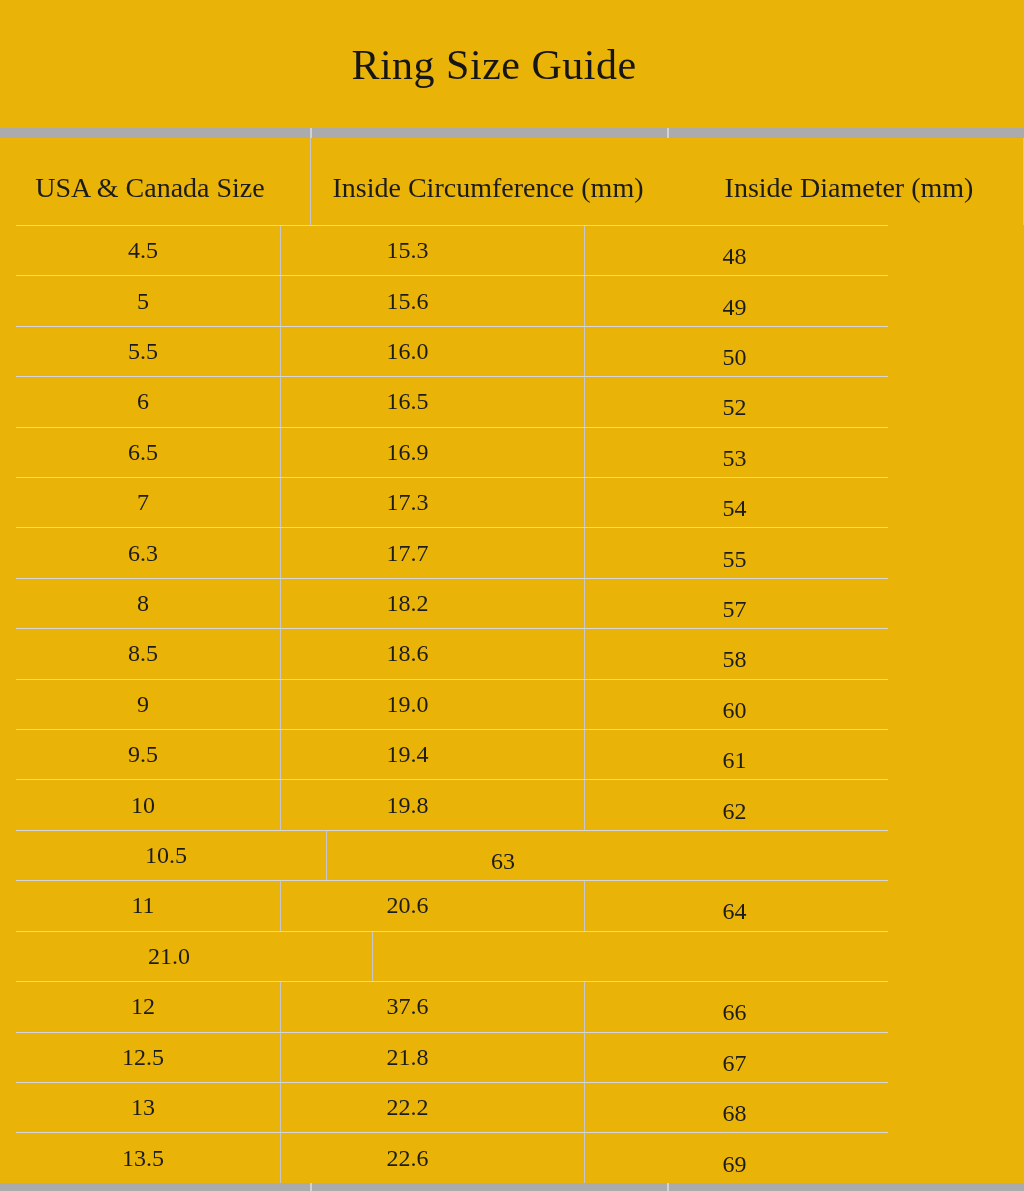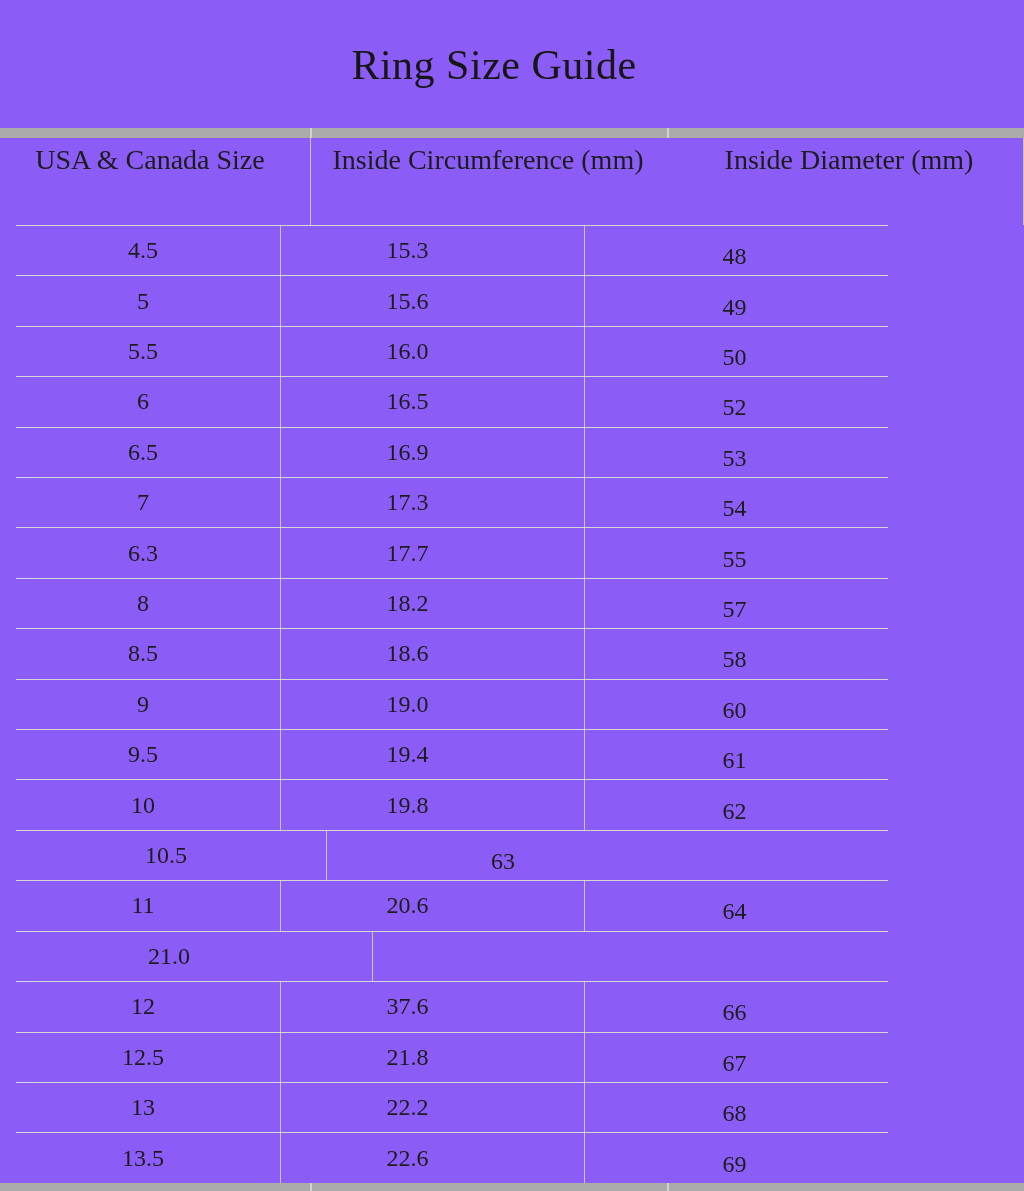--- a/index.html
+++ b/index.html
@@ -1,36 +1,36 @@
 <!DOCTYPE html>
 <html style="--text: #1a1a1a; --bar: #ababab; --rowline: #d6d6d6; --colline: #c7c7c7;"><head>
 <meta charset="utf-8">
 <style>
   html,body { margin:0; padding:0; background:#ffffff; }
   .page {
     position:relative; width:1024px; height:1191px; overflow:hidden;
-    background:#8b5cf6; color:var(--text,#1a1a1a);
+    background:#eab308; color:var(--text,#1a1a1a);
     font-family:"Liberation Serif","DejaVu Serif",serif;
   }
   .title {
     position:absolute; top:40px; left:-18px; width:1024px;
     text-align:center; font-size:42px; line-height:1.2; font-weight:400;
     letter-spacing:0.5px; color:#161616; margin:0;
   }
   .bar { position:absolute; left:0; width:1024px; background:var(--bar,#ababab); }
   .bar-top { top:128px; height:10px; }
   .bar-bottom { top:1183px; height:8px; }
   .notch { position:absolute; top:0; bottom:0; width:2px; background:#d2d2d2; }
   .notch-1 { left:310px; }
   .notch-2 { left:667px; }
 
   .table { position:absolute; top:138px; left:0; width:1024px; }
   .thead { display:flex; height:87px; }
   .th {
-    box-sizing:border-box; display:flex; justify-content:center;
+    box-sizing:border-box; display:flex; align-items:center; justify-content:center;
     font-size:28px; color:#1c1c1c;
   }
   .c1 { width:311px; }
   .c2 { width:357px; }
   .c3 { width:356px; }
   .bcol { border-right:1px solid var(--colline,#c7c7c7); }
   .h1-label { transform:translate(-5px,6px); }
   .h2-label { transform:translate(4px,6px); }
   .h3-label { transform:translate(-1px,6px); }
 

